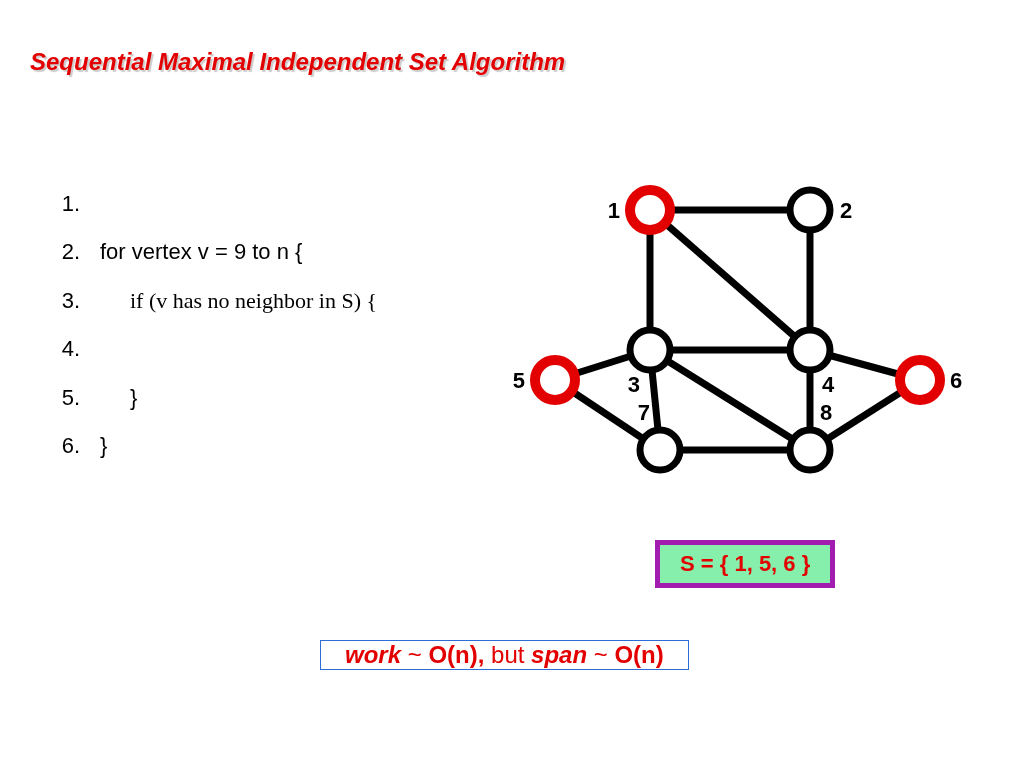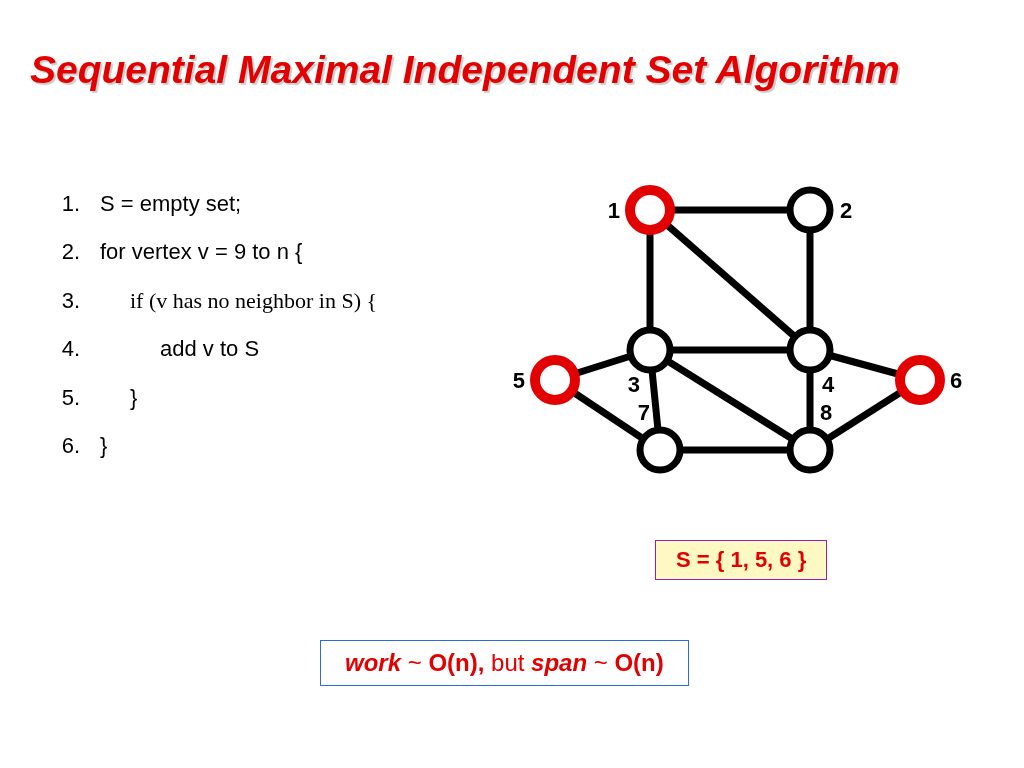--- a/index.html
+++ b/index.html
@@ -9,21 +9,21 @@
     height: 768px;
     background: #ffffff;
     font-family: Arial, Helvetica, sans-serif;
     position: relative;
     overflow: hidden;
   }
   .title {
     position: absolute;
     top: 48px;
     left: 30px;
-    font-size: 39px;
+    font-size: 24px;
     font-weight: bold;
     font-style: italic;
     color: #e30000;
     text-shadow: 2px 2px 1px #cccccc;
     white-space: nowrap;
   }
   .algo {
     position: absolute;
     top: 180px;
     left: 40px;
@@ -42,61 +42,59 @@
   }
   .labels text {
     font-size: 22px;
     font-weight: bold;
     fill: #000;
   }
   .s-box {
     position: absolute;
     top: 540px;
     left: 655px;
-    border: 1px solid #a21caf;
+    border: 5px solid #a21caf;
     padding: 6px 20px;
     font-size: 22px;
     font-weight: bold;
     color: #e30000;
-    background: #fef9c3;
+    background: #86efac;
   }
   .complexity-box {
     position: absolute;
     top: 640px;
     left: 320px;
     border: 1px solid #2a6dd6;
-    padding: 8px 24px;
+    padding: 0 24px;
     font-size: 24px;
     color: #e30000;
     background: #fff;
   }
   .complexity-box .it { font-style: italic; font-weight: bold; }
   .complexity-box .bf { font-weight: bold; }
 </style>
 </head>
 <body>
 
 <div class="title">Sequential Maximal Independent Set Algorithm</div>
 
 <div class="algo" id="algo">
     <div class="row">
       <span class="num">1.</span>
-      <span style="padding-left: 0px;">S = empty set;</span>
     </div>
     <div class="row">
       <span class="num">2.</span>
       <span style="padding-left: 0px;">for  vertex v = 9 to n {</span>
     </div>
     <div class="row">
       <span class="num">3.</span>
       <span style="padding-left: 30px; font-family: Liberation Serif, serif;">if (v has no neighbor in S) {</span>
     </div>
     <div class="row">
       <span class="num">4.</span>
-      <span style="padding-left: 60px;">add v to S</span>
     </div>
     <div class="row">
       <span class="num">5.</span>
       <span style="padding-left: 30px;">}</span>
     </div>
     <div class="row">
       <span class="num">6.</span>
       <span style="padding-left: 0px;">}</span>
     </div>
   </div>

